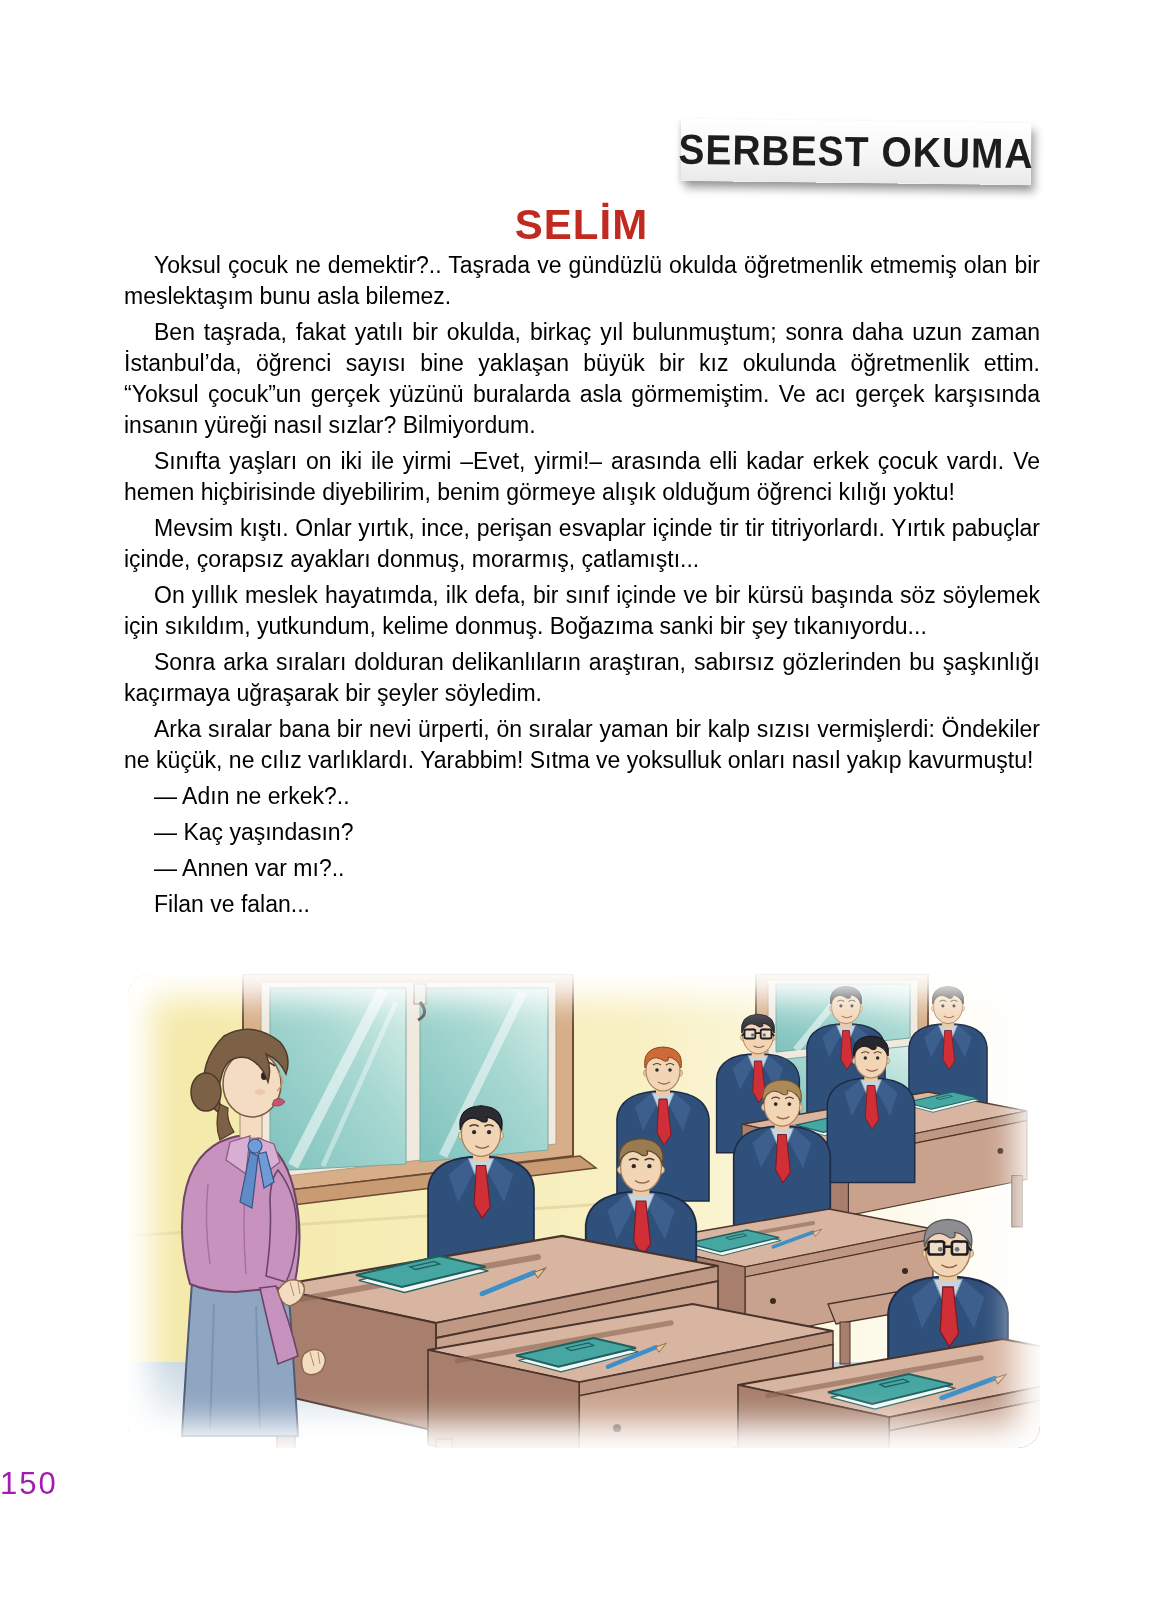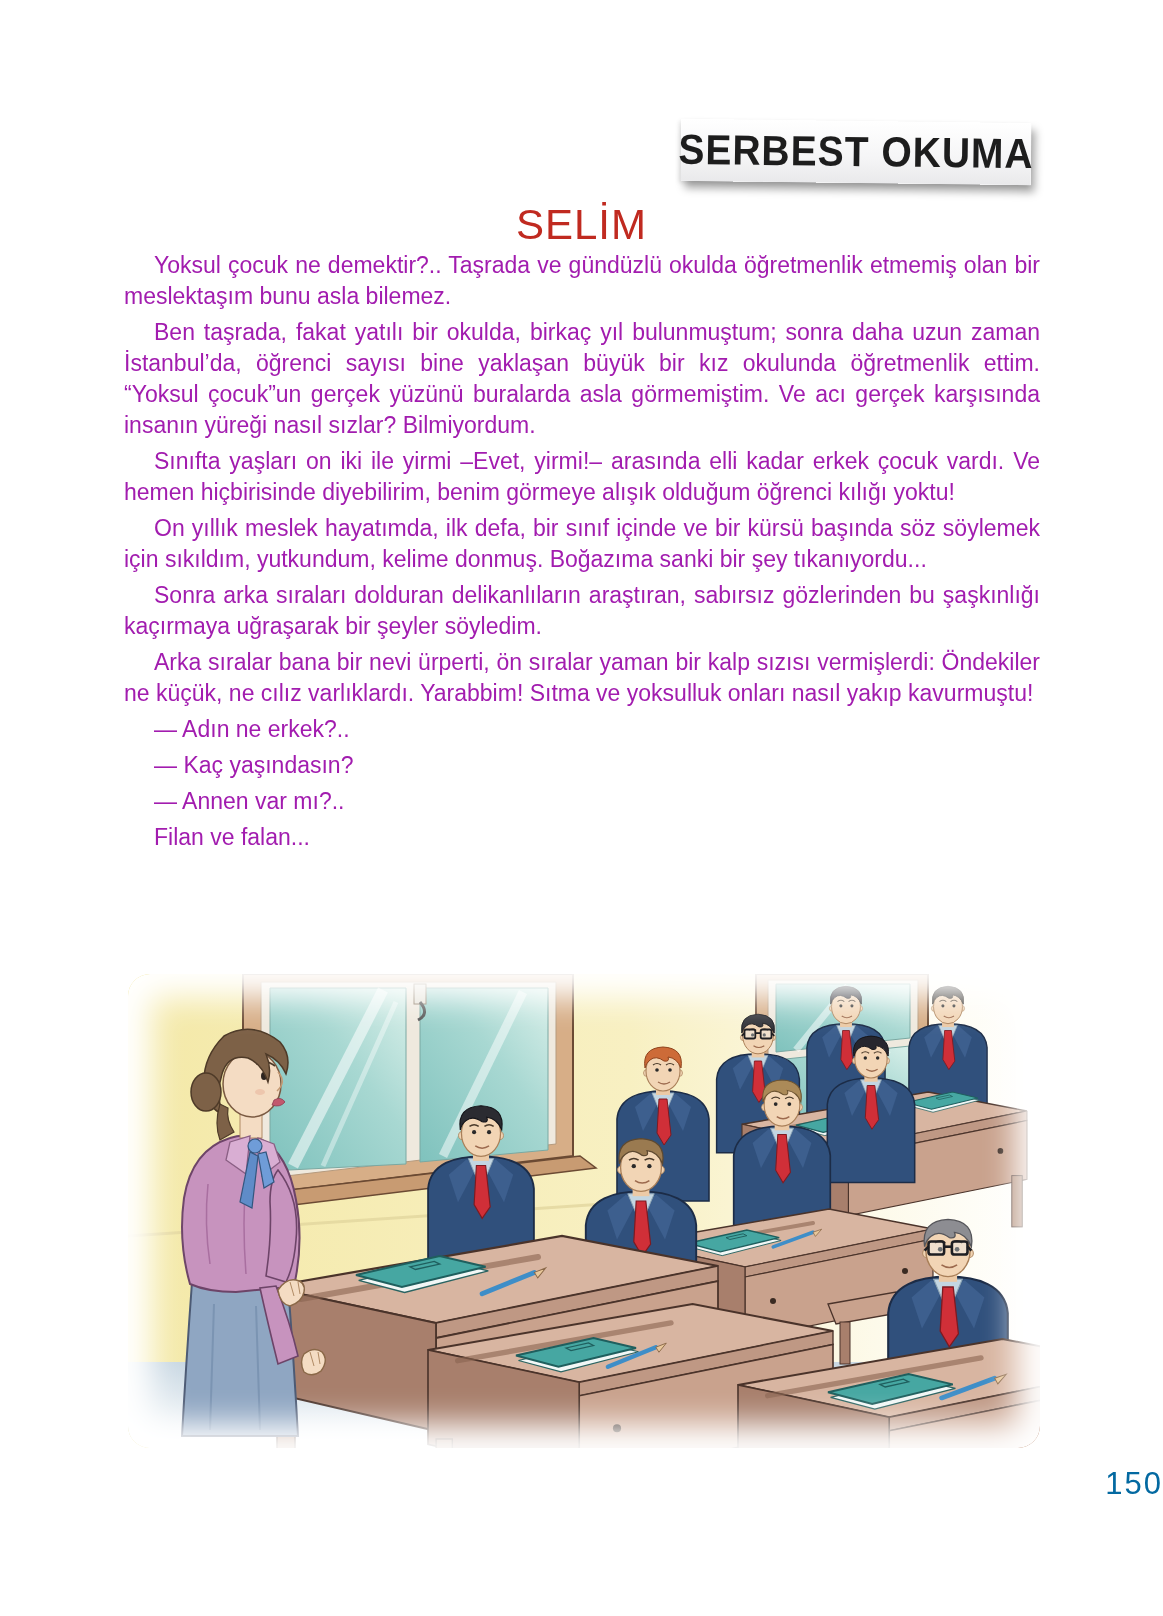--- a/index.html
+++ b/index.html
@@ -13,57 +13,58 @@
     box-shadow:4px 7px 9px rgba(0,0,0,0.35),-2px 2px 4px rgba(0,0,0,0.10);
     transform:rotate(0.7deg);
     display:flex;align-items:center;justify-content:center;
   }
   .badge span{
     font-size:39px;font-weight:bold;letter-spacing:1px;color:#1d1d1d;
     transform:scaleY(1.08);white-space:nowrap;
   }
   .title{
     position:absolute;left:0;top:201px;width:100%;text-align:center;
-    font-size:42px;font-weight:normal;color:#c02a20;letter-spacing:1px;
+    font-size:42px;font-weight:bold;color:#c02a20;letter-spacing:1px;
   }
   .story{
     position:absolute;left:124px;top:250px;width:916px;
-    font-size:23px;line-height:31px;color:#a21caf;text-align:justify;
+    font-size:23px;line-height:31px;color:#000000;text-align:justify;
   }
   .story p{margin:0 0 5px 0;text-indent:30px;}
   .illus{
     position:absolute;left:128px;top:974px;width:912px;height:474px;
     border-radius:22px;overflow:hidden;background:#ffffff;
   }
   .illus svg{display:block;}
   .illus .vignette{
     position:absolute;inset:0;border-radius:22px;
     box-shadow:inset 0 0 32px 24px #ffffff;pointer-events:none;
   }
   .pagenum{
-    position:absolute;top:1466px;left:0;width:100%;text-align:right;
-    font-size:31px;color:#0369a1;letter-spacing:2px;
+    position:absolute;top:1466px;left:0;width:100%;text-align:left;
+    font-size:31px;color:#a21caf;letter-spacing:2px;
   }
 </style>
 </head>
 <body>
 
 <div class="page">
 
   <div class="badge">
     <span>SERBEST OKUMA</span>
   </div>
 
   <div class="title">SELİM</div>
 
   <div class="story">
 
   <p class="para">Yoksul çocuk ne demektir?.. Taşrada ve gündüzlü okulda öğretmenlik etmemiş olan bir meslektaşım bunu asla bilemez.</p>
       <p class="para">Ben taşrada, fakat yatılı bir okulda, birkaç yıl bulunmuştum; sonra daha uzun zaman İstanbul’da, öğrenci sayısı bine yaklaşan büyük bir kız okulunda öğretmenlik ettim. “Yoksul çocuk”un gerçek yüzünü buralarda asla görmemiştim. Ve acı gerçek karşısında insanın yüreği nasıl sızlar? Bilmiyordum.</p>
       <p class="para">Sınıfta yaşları on iki ile yirmi –Evet, yirmi!– arasında elli kadar erkek çocuk vardı. Ve hemen hiçbirisinde diyebilirim, benim görmeye alışık olduğum öğrenci kılığı yoktu!</p>
+      <p class="para">Mevsim kıştı. Onlar yırtık, ince, perişan esvaplar içinde tir tir titriyorlardı. Yırtık pabuçlar içinde, çorapsız ayakları donmuş, morarmış, çatlamıştı...</p>
       <p class="para">On yıllık meslek hayatımda, ilk defa, bir sınıf içinde ve bir kürsü başında söz söylemek için sıkıldım, yutkundum, kelime donmuş. Boğazıma sanki bir şey tıkanıyordu...</p>
       <p class="para">Sonra arka sıraları dolduran delikanlıların araştıran, sabırsız gözlerinden bu şaşkınlığı kaçırmaya uğraşarak bir şeyler söyledim.</p>
       <p class="para">Arka sıralar bana bir nevi ürperti, ön sıralar yaman bir kalp sızısı vermişlerdi: Öndekiler ne küçük, ne cılız varlıklardı. Yarabbim! Sıtma ve yoksulluk onları nasıl yakıp kavurmuştu!</p>
       <p class="para">— Adın ne erkek?..</p>
       <p class="para">— Kaç yaşındasın?</p>
       <p class="para">— Annen var mı?..</p>
       <p class="para">Filan ve falan...</p>
     </div>
 
   <div class="illus" role="img" aria-label="Teacher standing by classroom windows speaking to rows of schoolboys in navy blazers and red ties seated at wooden desks with teal notebooks">

